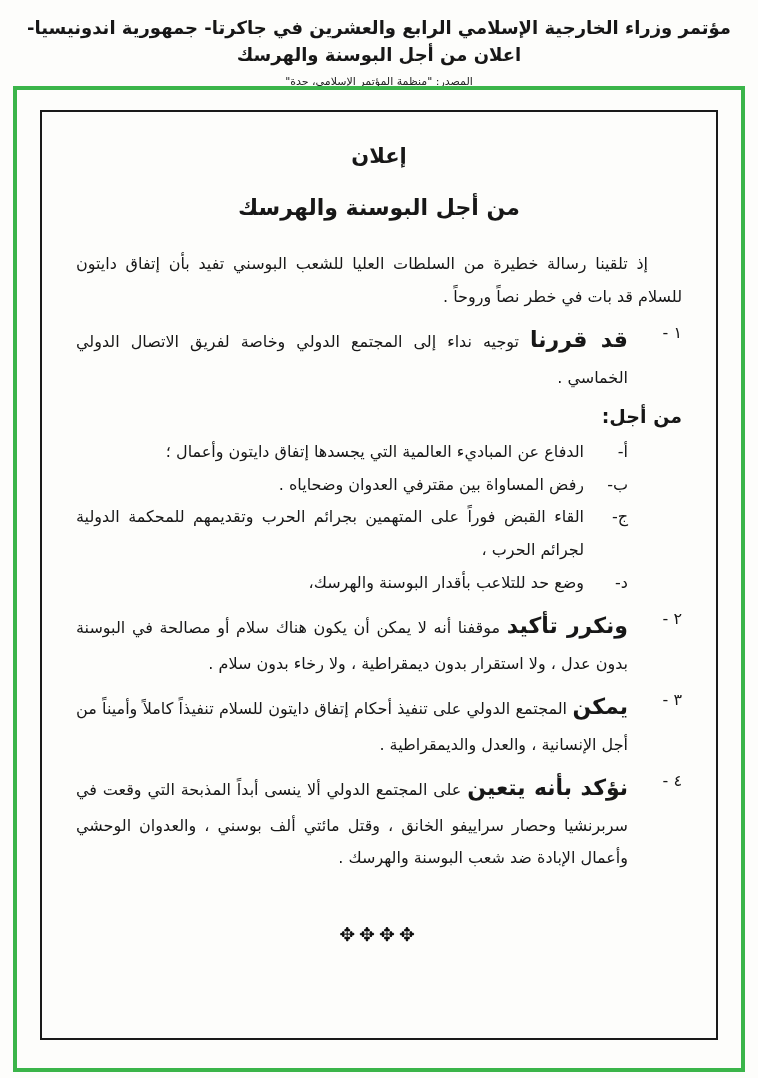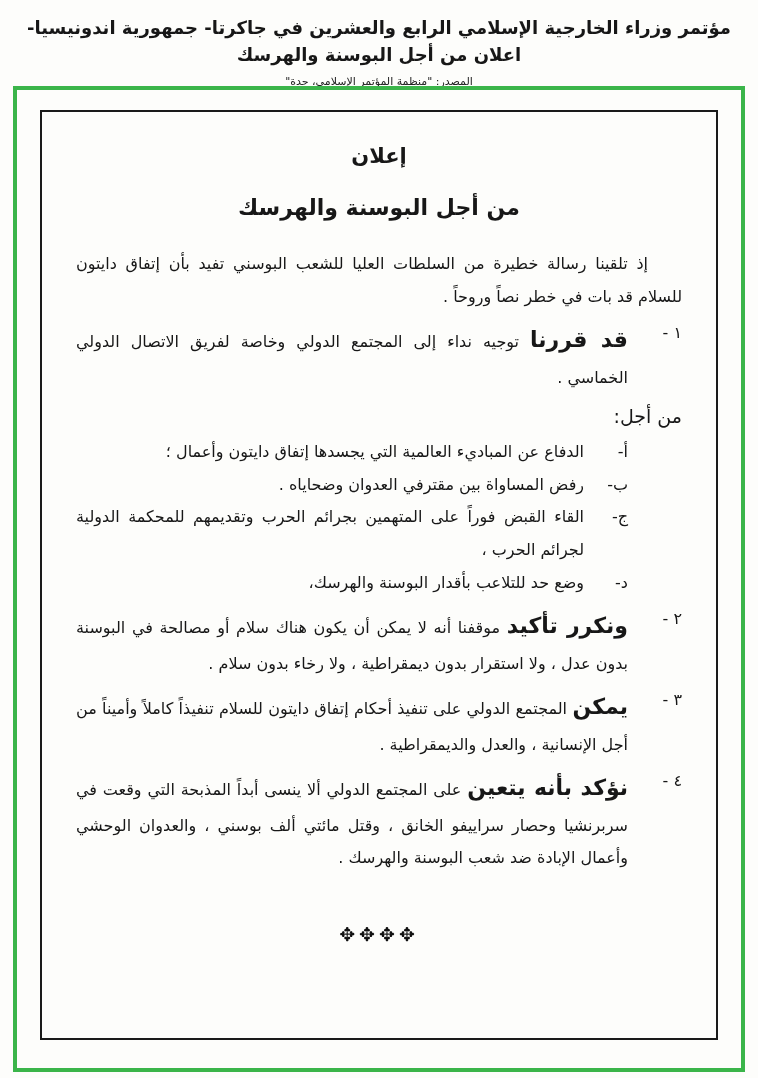--- a/index.html
+++ b/index.html
@@ -50,21 +50,21 @@
     font-weight: bold;
     margin-top: 20px;
     margin-bottom: 24px;
     line-height: 1.5;
   }
   .para { text-indent: 34px; margin-top: 2px; }
   .item { display: flex; margin-top: 3px; }
   .num { flex: 0 0 54px; }
   .item-body { flex: 1; text-align: justify; }
   .lead { font-weight: bold; font-size: 22px; }
-  .list-heading { font-weight: normal; font-size: 19px; margin-top: 2px; }
+  .list-heading { font-weight: bold; font-size: 19px; margin-top: 2px; }
   .sub-item { display: flex; margin-right: 54px; }
   .letter { flex: 0 0 44px; }
   .sub-body { flex: 1; text-align: justify; }
   .ornament {
     text-align: center;
     font-size: 19px;
     letter-spacing: 4px;
     margin-top: 40px;
     color: #111;
   }

